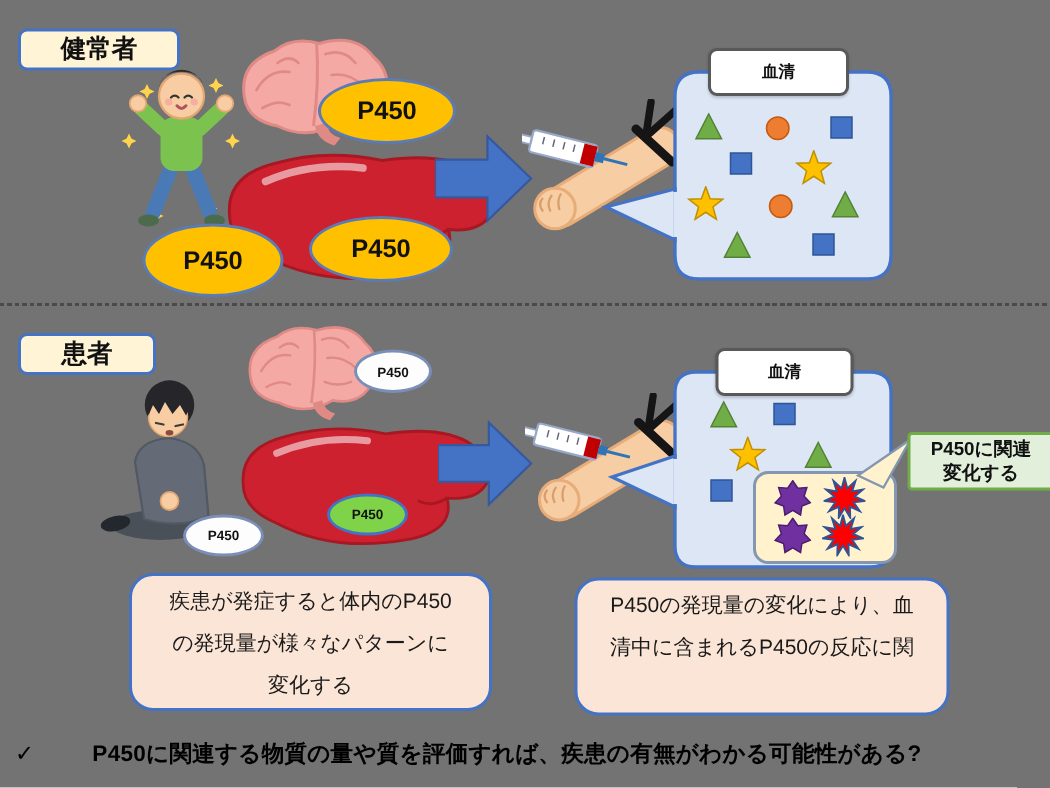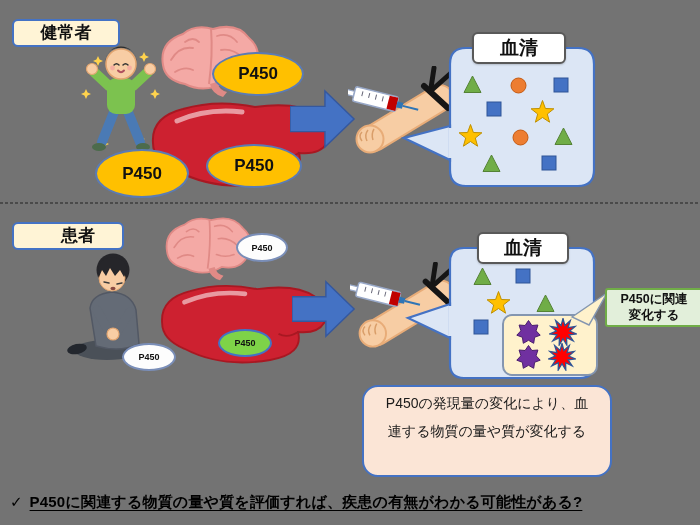--- a/index.html
+++ b/index.html
@@ -12,39 +12,39 @@
   
   .oval-big{position:absolute;background:#FFC000;border:2px solid #5B7BB4;border-radius:50%;
        display:flex;align-items:center;justify-content:center;font-size:17px;font-weight:bold;color:#111;}
   
   .oval-small{position:absolute;border-radius:50%;display:flex;align-items:center;justify-content:center;
        font-size:9px;font-weight:bold;color:#111;}
   .oval-white{background:#fdfdfd;border:2px solid #7A8EB8;}
   .oval-green{background:#7ED348;border:2px solid #4472C4;}
   
   .serum-title{position:absolute;background:#fff;border:2px solid #595959;border-radius:6px;
-       font-weight:bold;font-size:19px;text-align:center;color:#111;box-shadow:0 1px 2px rgba(0,0,0,.18);}
+       font-weight:bold;font-size:11px;text-align:center;color:#111;box-shadow:0 1px 2px rgba(0,0,0,.18);}
   
   #divider{position:absolute;left:0;top:202px;width:700px;height:2px;
        background:repeating-linear-gradient(90deg,#4a4a4a 0 3px,transparent 3px 5px);}
   
   .caption{position:absolute;background:#FBE5D6;border:2.5px solid #4472C4;border-radius:16px;
        font-size:14px;line-height:28px;text-align:center;padding-top:2px;color:#1a1a1a;}
   
   #related-box{position:absolute;left:502px;top:314px;width:92px;height:58px;background:#FFF2CC;
        border:2px solid #8496B0;border-radius:10px;}
   
   #related-label{position:absolute;left:605px;top:288px;width:90px;background:#E2EFDA;
        border:2px solid #70AD47;border-radius:3px;text-align:center;font-size:12.5px;font-weight:bold;
        line-height:15.5px;padding:2px 2px;}
   #related-label span{text-underline-offset:2px;}
   
   #conclusion{position:absolute;left:10px;top:493px;width:688px;display:flex;gap:7px;
        font-weight:bold;font-size:15px;color:#000;align-items:baseline;}
-  #conclusion .txt{text-decoration:underline;text-underline-offset:3px;letter-spacing:.2px;}
+  #conclusion .txt{text-underline-offset:3px;letter-spacing:.2px;margin-left:32px;}
   svg{display:block;}
 </style>
 </head>
 <body>
 
 <div id="canvas">
 
   <div class="tag" style="left:12px;top:19px;width:104px;height:24px;line-height:24px;">健常者</div>
 
   <svg class="abs" style="left:76px;top:34px;" width="90" height="122" viewBox="0 0 90 122">
@@ -116,21 +116,21 @@
 
   <svg class="abs" style="left:398px;top:44px;" width="202" height="148" viewBox="0 0 202 148">
     <path d="M68,4 H180 Q196,4 196,20 V126 Q196,142 180,142 H68 Q52,142 52,126 V20 Q52,4 68,4 Z" fill="#DCE6F5" stroke="#4472C4" stroke-width="2.2"></path>
     <polygon points="52,82 6,94 52,116" fill="#DCE6F5" stroke="#4472C4" stroke-width="2.2"></polygon>
     <rect x="50.8" y="84" width="4.5" height="30" fill="#DCE6F5"></rect>
   </svg>
   <div class="serum-title" style="left:472px;top:32px;width:90px;height:28px;line-height:28px;">血清</div>
 
   <div id="divider"></div>
 
-  <div class="tag" style="left:12px;top:222px;width:88px;height:24px;line-height:24px;padding-left:20px;">患者</div>
+  <div class="tag" style="left:12px;top:222px;width:88px;height:24px;line-height:24px;">患者</div>
 
   <svg class="abs" style="left:62px;top:246px;" width="100" height="120" viewBox="0 0 100 120">
     <ellipse cx="45" cy="104" rx="33" ry="10" fill="#4A5058"></ellipse>
     <ellipse cx="15" cy="103" rx="10" ry="5" fill="#23272E" transform="rotate(-12 15 103)"></ellipse>
     <path d="M28,62 Q30,48 50,46 Q70,48 74,64 L77,98 Q58,107 34,100 Z" fill="#646B76" stroke="#525864" stroke-width="1.5"></path>
     <line x1="35" y1="64" x2="47" y2="86" stroke="#646B76" stroke-width="9" stroke-linecap="round"></line>
     <line x1="68" y1="66" x2="55" y2="86" stroke="#646B76" stroke-width="9" stroke-linecap="round"></line>
     <circle cx="51" cy="88" r="6" fill="#F8CDA4" stroke="#E3A671" stroke-width="1.2"></circle>
     <circle cx="51" cy="24" r="16.5" fill="#26262A"></circle>
     <circle cx="50" cy="32" r="13" fill="#F8CDA4" stroke="#E3A671" stroke-width="1"></circle>
@@ -288,23 +288,28 @@
           <polygon points="14.0,0.5 15.9,7.6 21.3,2.6 19.1,9.6 26.3,8.4 20.7,13.0 27.4,15.9 20.1,16.8 24.2,22.8 17.6,19.7 17.8,27.0 14.0,20.7 10.2,27.0 10.4,19.7 3.8,22.8 7.9,16.8 0.6,15.9 7.3,13.0 1.7,8.4 8.9,9.6 6.7,2.6 12.1,7.6" fill="#FF0000" stroke="#2F5496" stroke-width="1.3"></polygon>
         </svg>
       </div>
     </div>
 
   <div id="related-label">
     <span>P450に関連</span><br>
     <span>変化する</span>
   </div>
 
-  <div class="caption" style="left:362px;top:385px;width:246px;height:86px;">
+  <div class="caption" style="left:86px;top:382px;width:238px;height:86px;">
+    <div>疾患が発症すると体内のP450</div>
+    <div>の発現量が様々なパターンに</div>
+    <div>変化する</div>
+  </div>
+  <div class="caption" style="left:383px;top:385px;width:246px;height:86px;">
     <div>P450の発現量の変化により、血</div>
-    <div>連する物質の量や質が変化する</div>
+    <div>清中に含まれるP450の反応に関</div>
   </div>
 
   <div id="conclusion">
     <span>✓</span>
     <span class="txt">P450に関連する物質の量や質を評価すれば、疾患の有無がわかる可能性がある?</span>
   </div>
 
 </div>
 
 </body></html>

